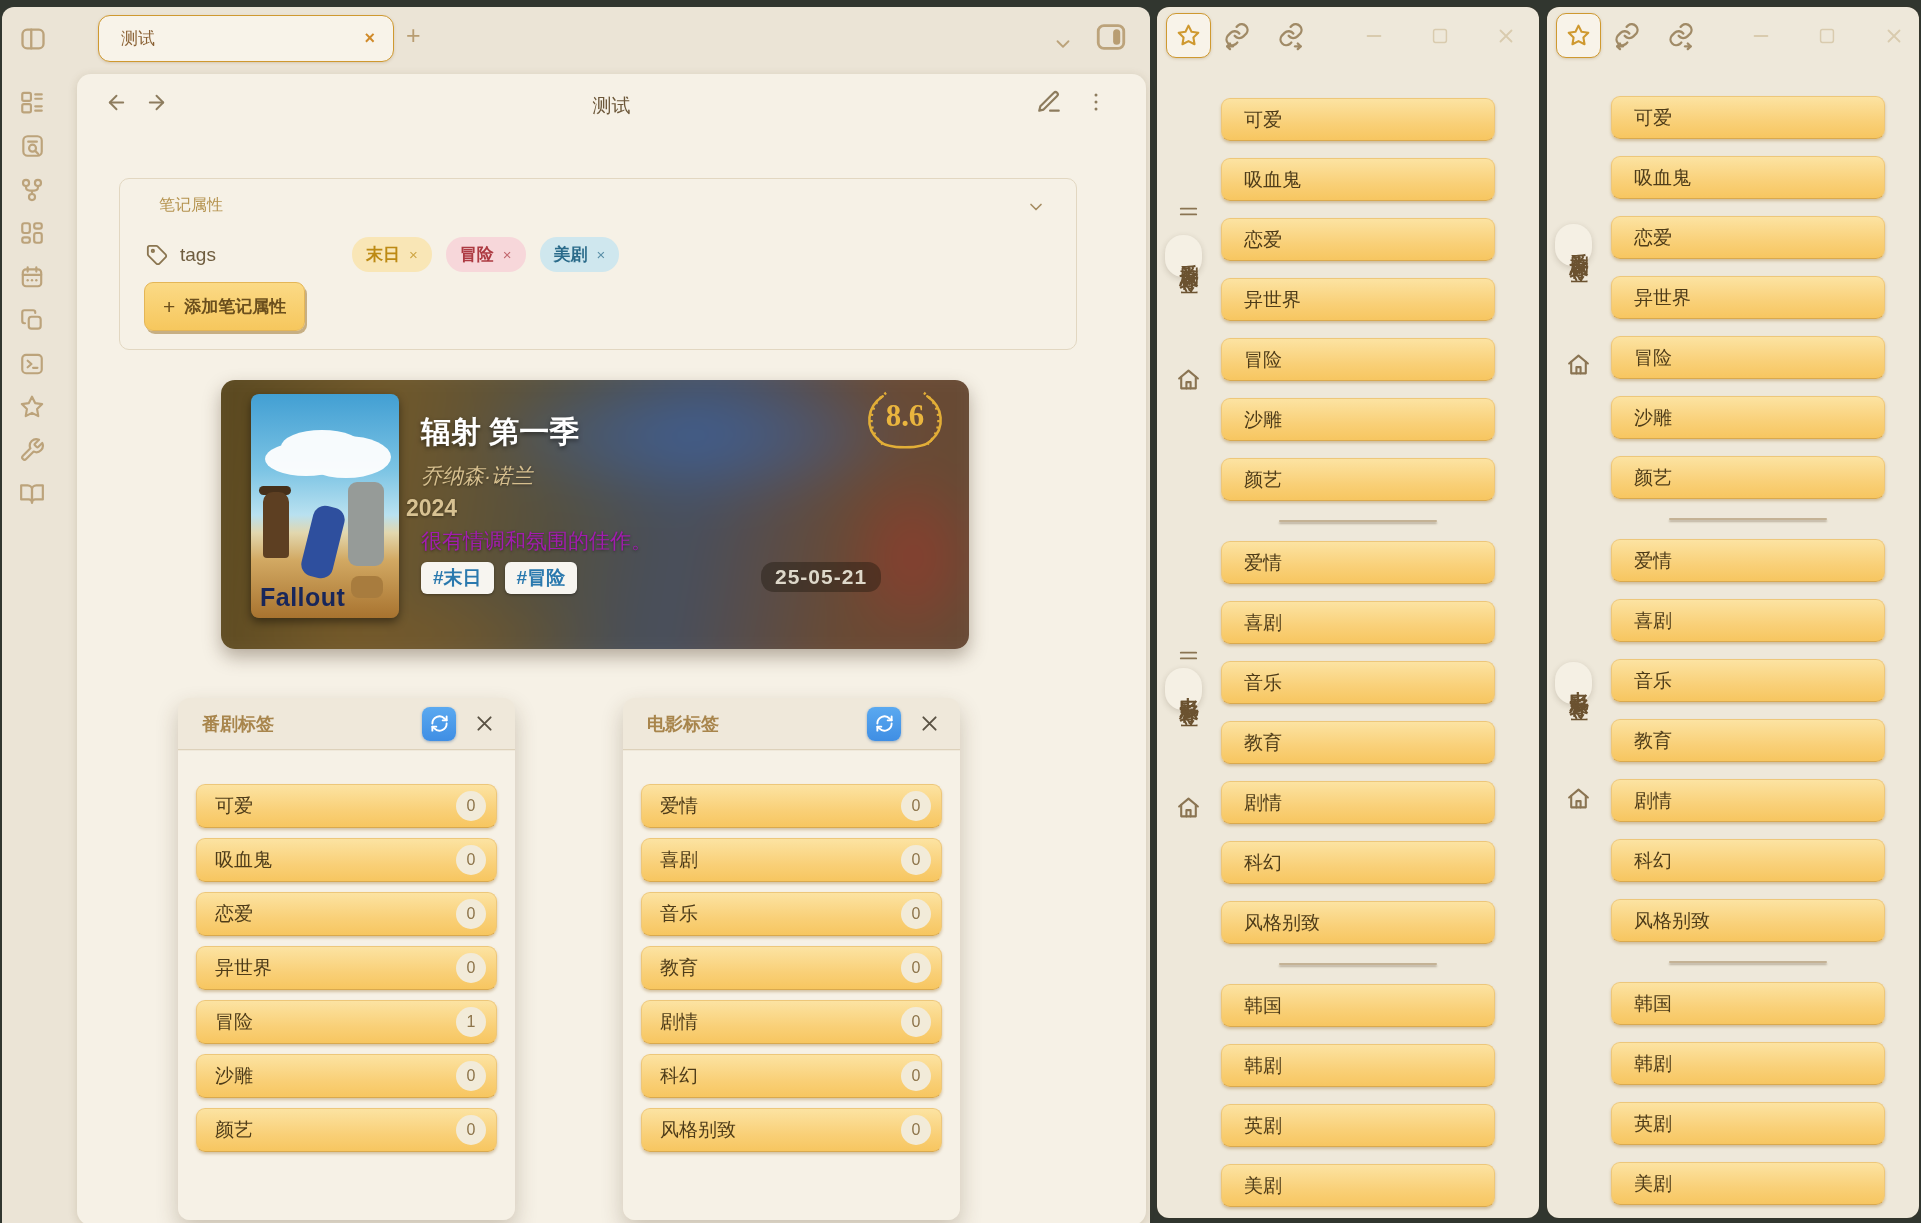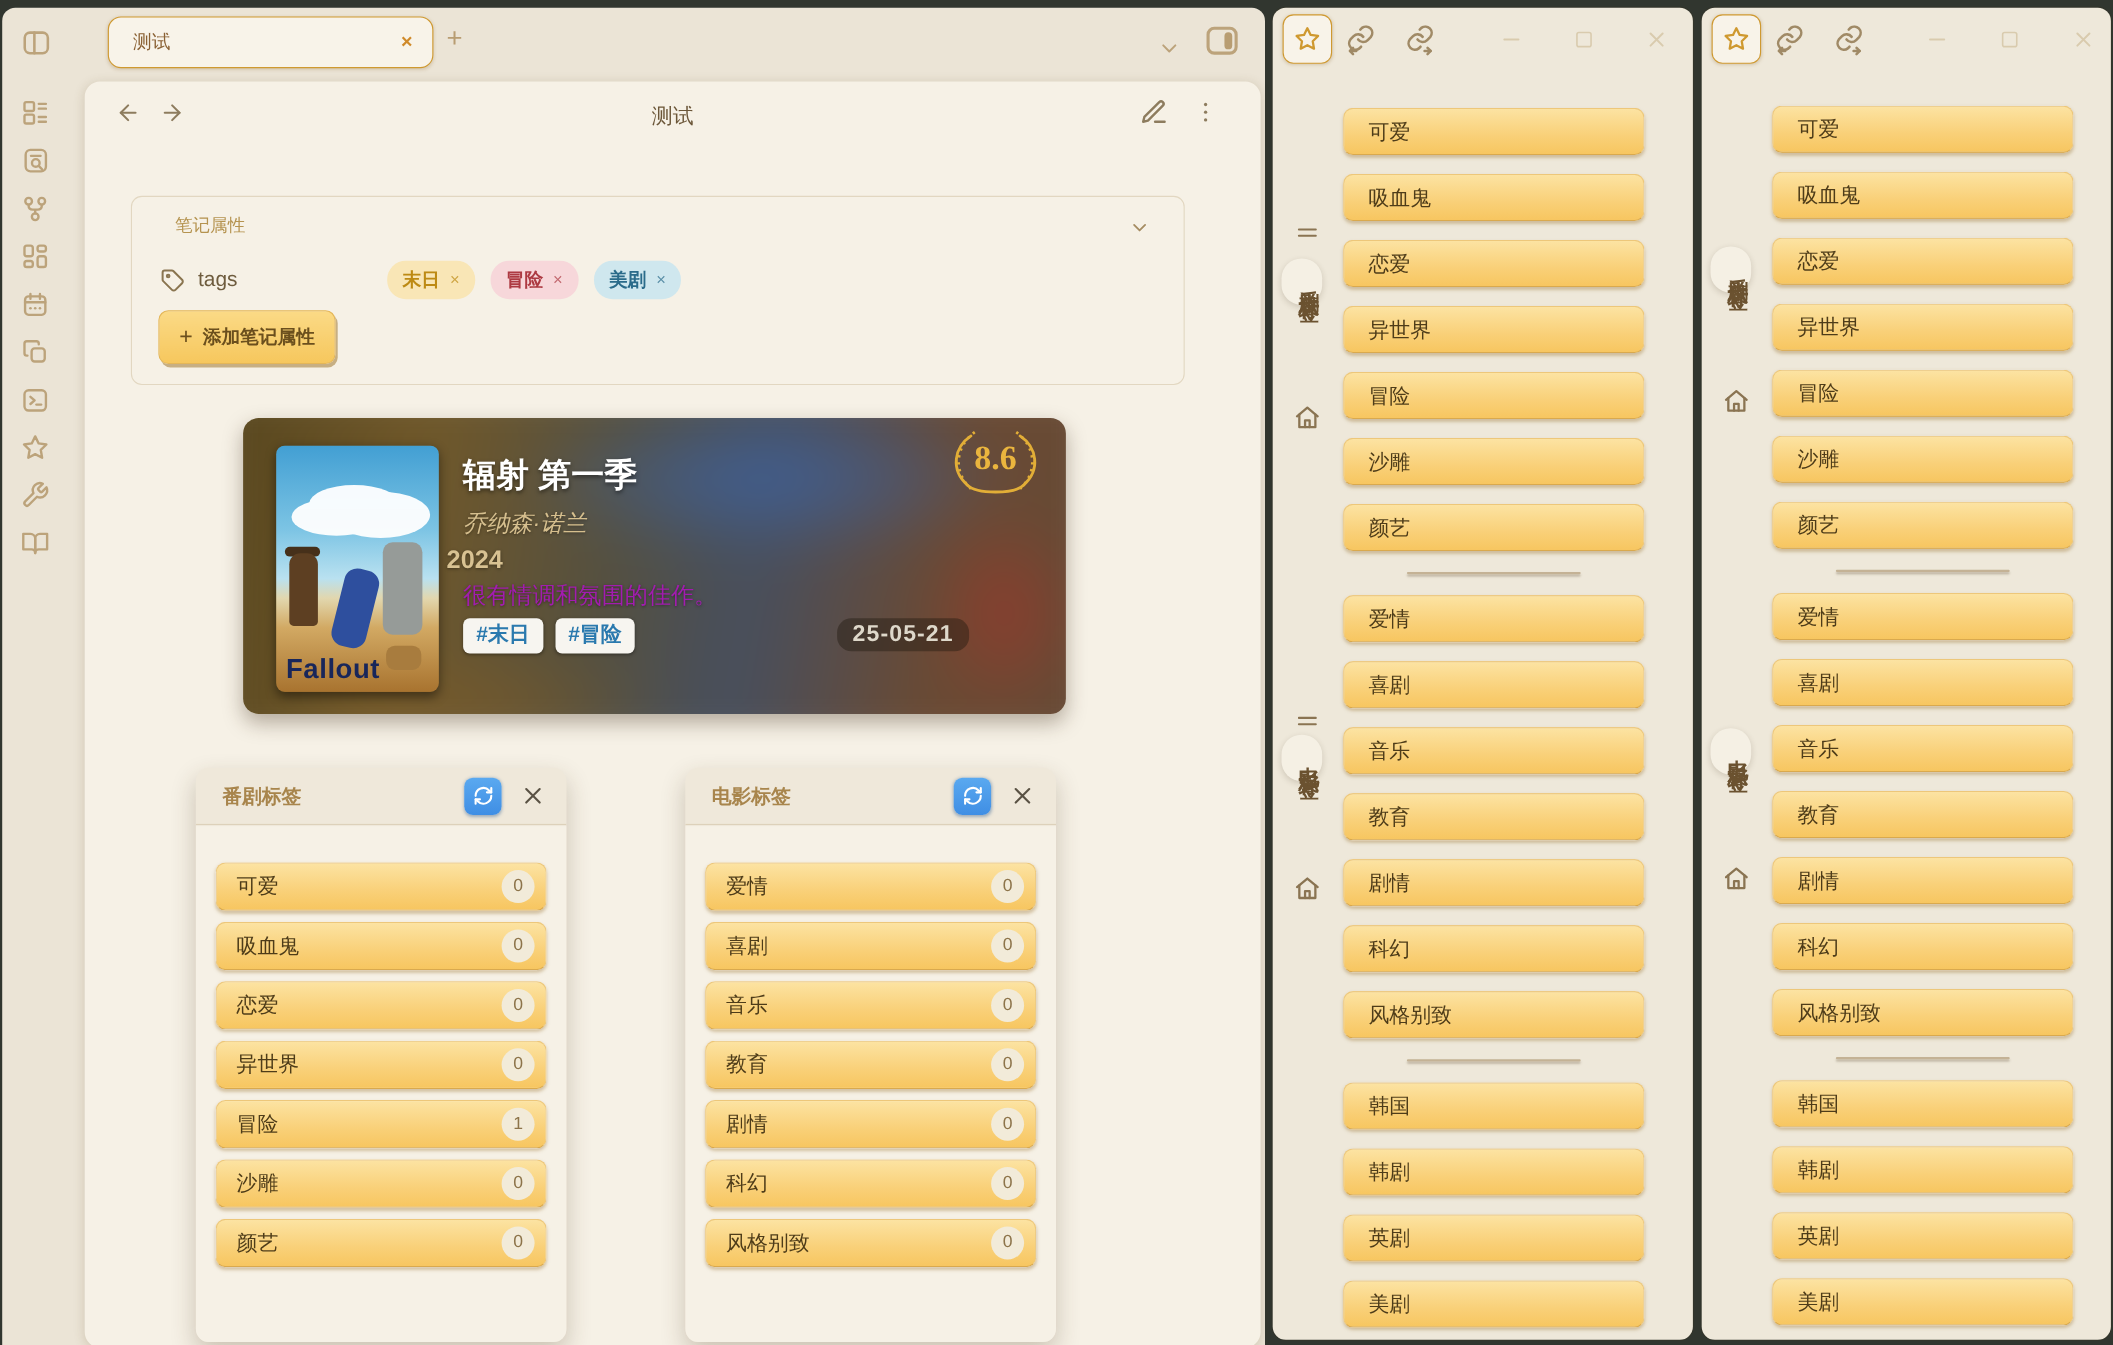--- a/index.html
+++ b/index.html
@@ -48,21 +48,21 @@
   
   .mcard{position:absolute;left:144px;top:306px;width:748px;height:269px;border-radius:14px;overflow:hidden;
          box-shadow:0 8px 18px rgba(60,40,20,.35);}
   .mc-bg{position:absolute;inset:-45px;filter:blur(24px);
      background:
        radial-gradient(closest-side at 62% 28%, rgba(64,96,150,.95), rgba(64,96,150,0) 72%),
        radial-gradient(closest-side at 88% 62%, rgba(148,58,44,.85), rgba(148,58,44,0) 70%),
        radial-gradient(closest-side at 30% 85%, rgba(125,92,40,.85), rgba(125,92,40,0) 72%),
        linear-gradient(100deg,#53431c,#70582a 25%,#55503f 45%,#474f5e 60%,#6a4a33 80%,#644a36);}
   .mc-in{position:absolute;inset:0;}
-  .poster{position:absolute;left:30px;top:25px;width:148px;height:224px;border-radius:8px;overflow:hidden;
+  .poster{position:absolute;left:30px;top:14px;width:148px;height:224px;border-radius:8px;overflow:hidden;
           box-shadow:0 4px 10px rgba(0,0,0,.45);}
   .po-sky{position:absolute;inset:0;background:linear-gradient(180deg,#429fd3,#7cc4e4 34%,#b9e1f0 54%,#e2d7ae 62%,#d2a963 74%,#a8732f 100%);}
   .po-cloud{position:absolute;left:30px;top:36px;width:82px;height:34px;background:#fff;border-radius:50%;
             box-shadow:24px 10px 0 4px #fff,-16px 12px 0 0 #fff;opacity:.95;}
   .po-cowboy{position:absolute;left:12px;top:98px;width:26px;height:66px;background:#5d3f22;border-radius:10px 10px 4px 4px;}
   .po-hat{position:absolute;left:8px;top:92px;width:32px;height:9px;background:#46301a;border-radius:5px;}
   .po-girl{position:absolute;left:56px;top:112px;width:32px;height:72px;background:#2e4f9e;border-radius:12px;transform:rotate(14deg);}
   .po-robot{position:absolute;left:97px;top:88px;width:36px;height:84px;background:#969b98;border-radius:9px;}
   .po-dog{position:absolute;left:100px;top:182px;width:32px;height:22px;background:#a87c3e;border-radius:8px;}
   .po-logo{position:absolute;left:9px;bottom:6px;font-size:25px;font-weight:800;color:#18265a;letter-spacing:.5px;}

